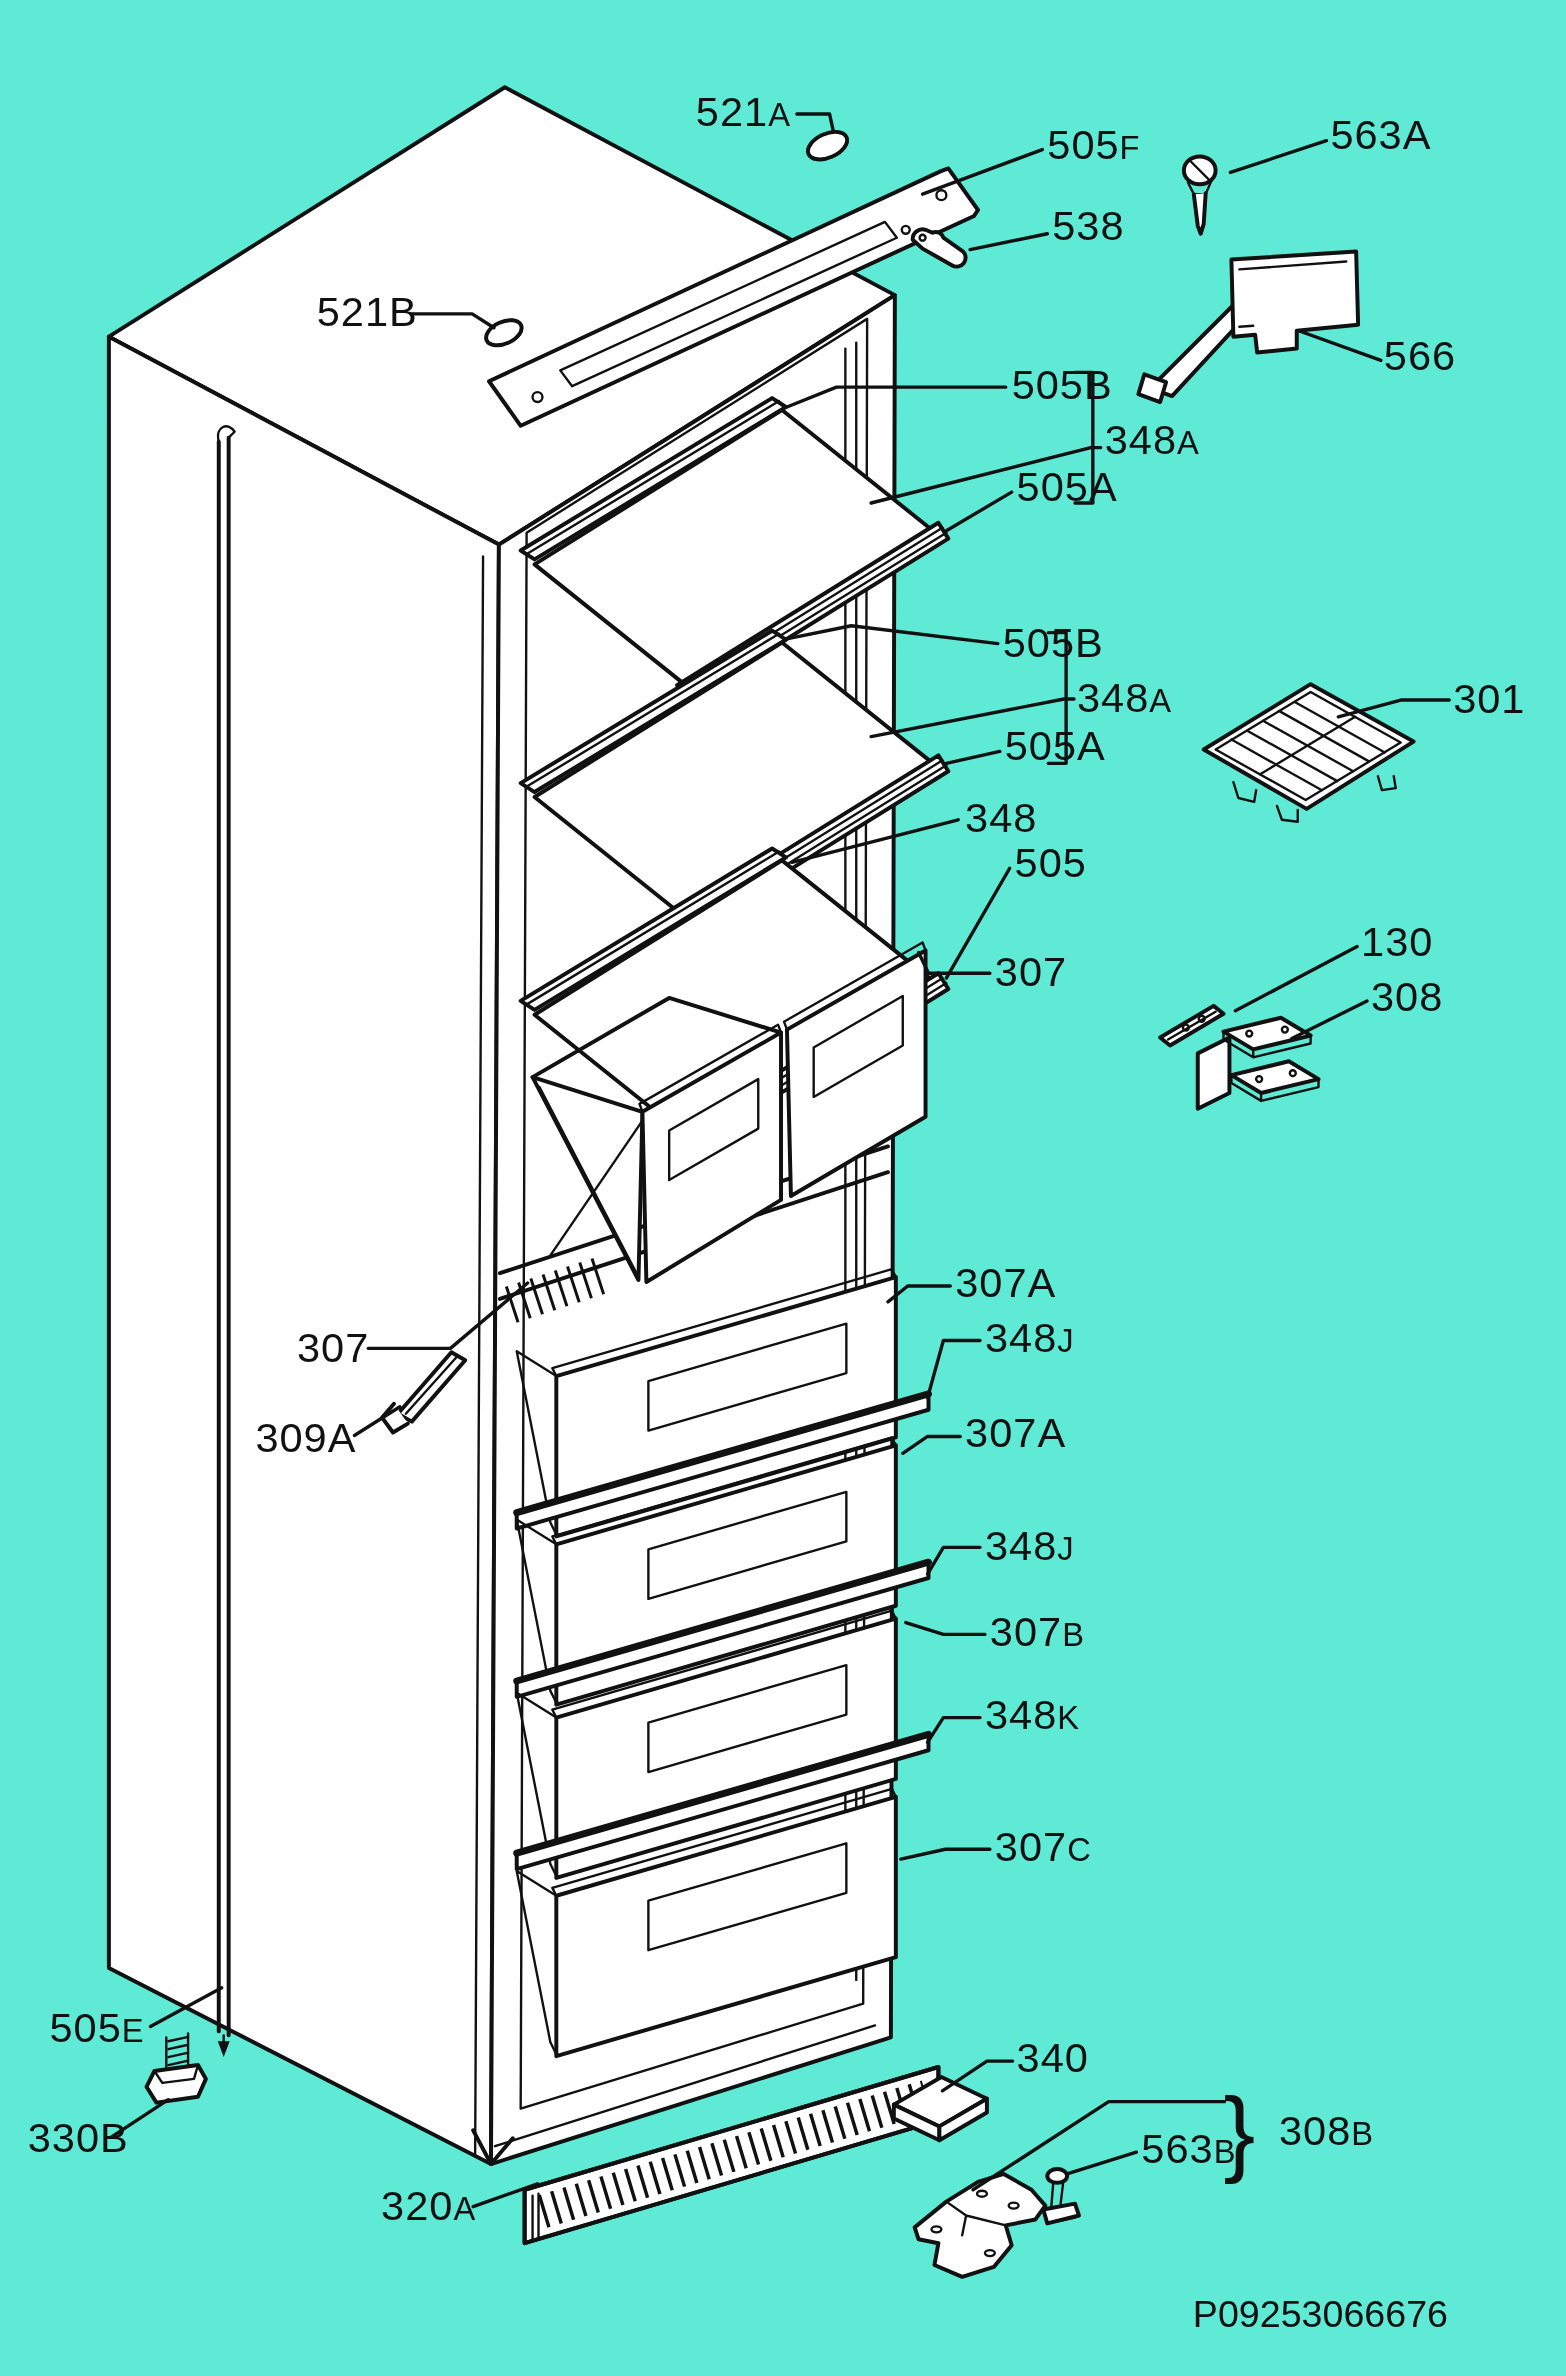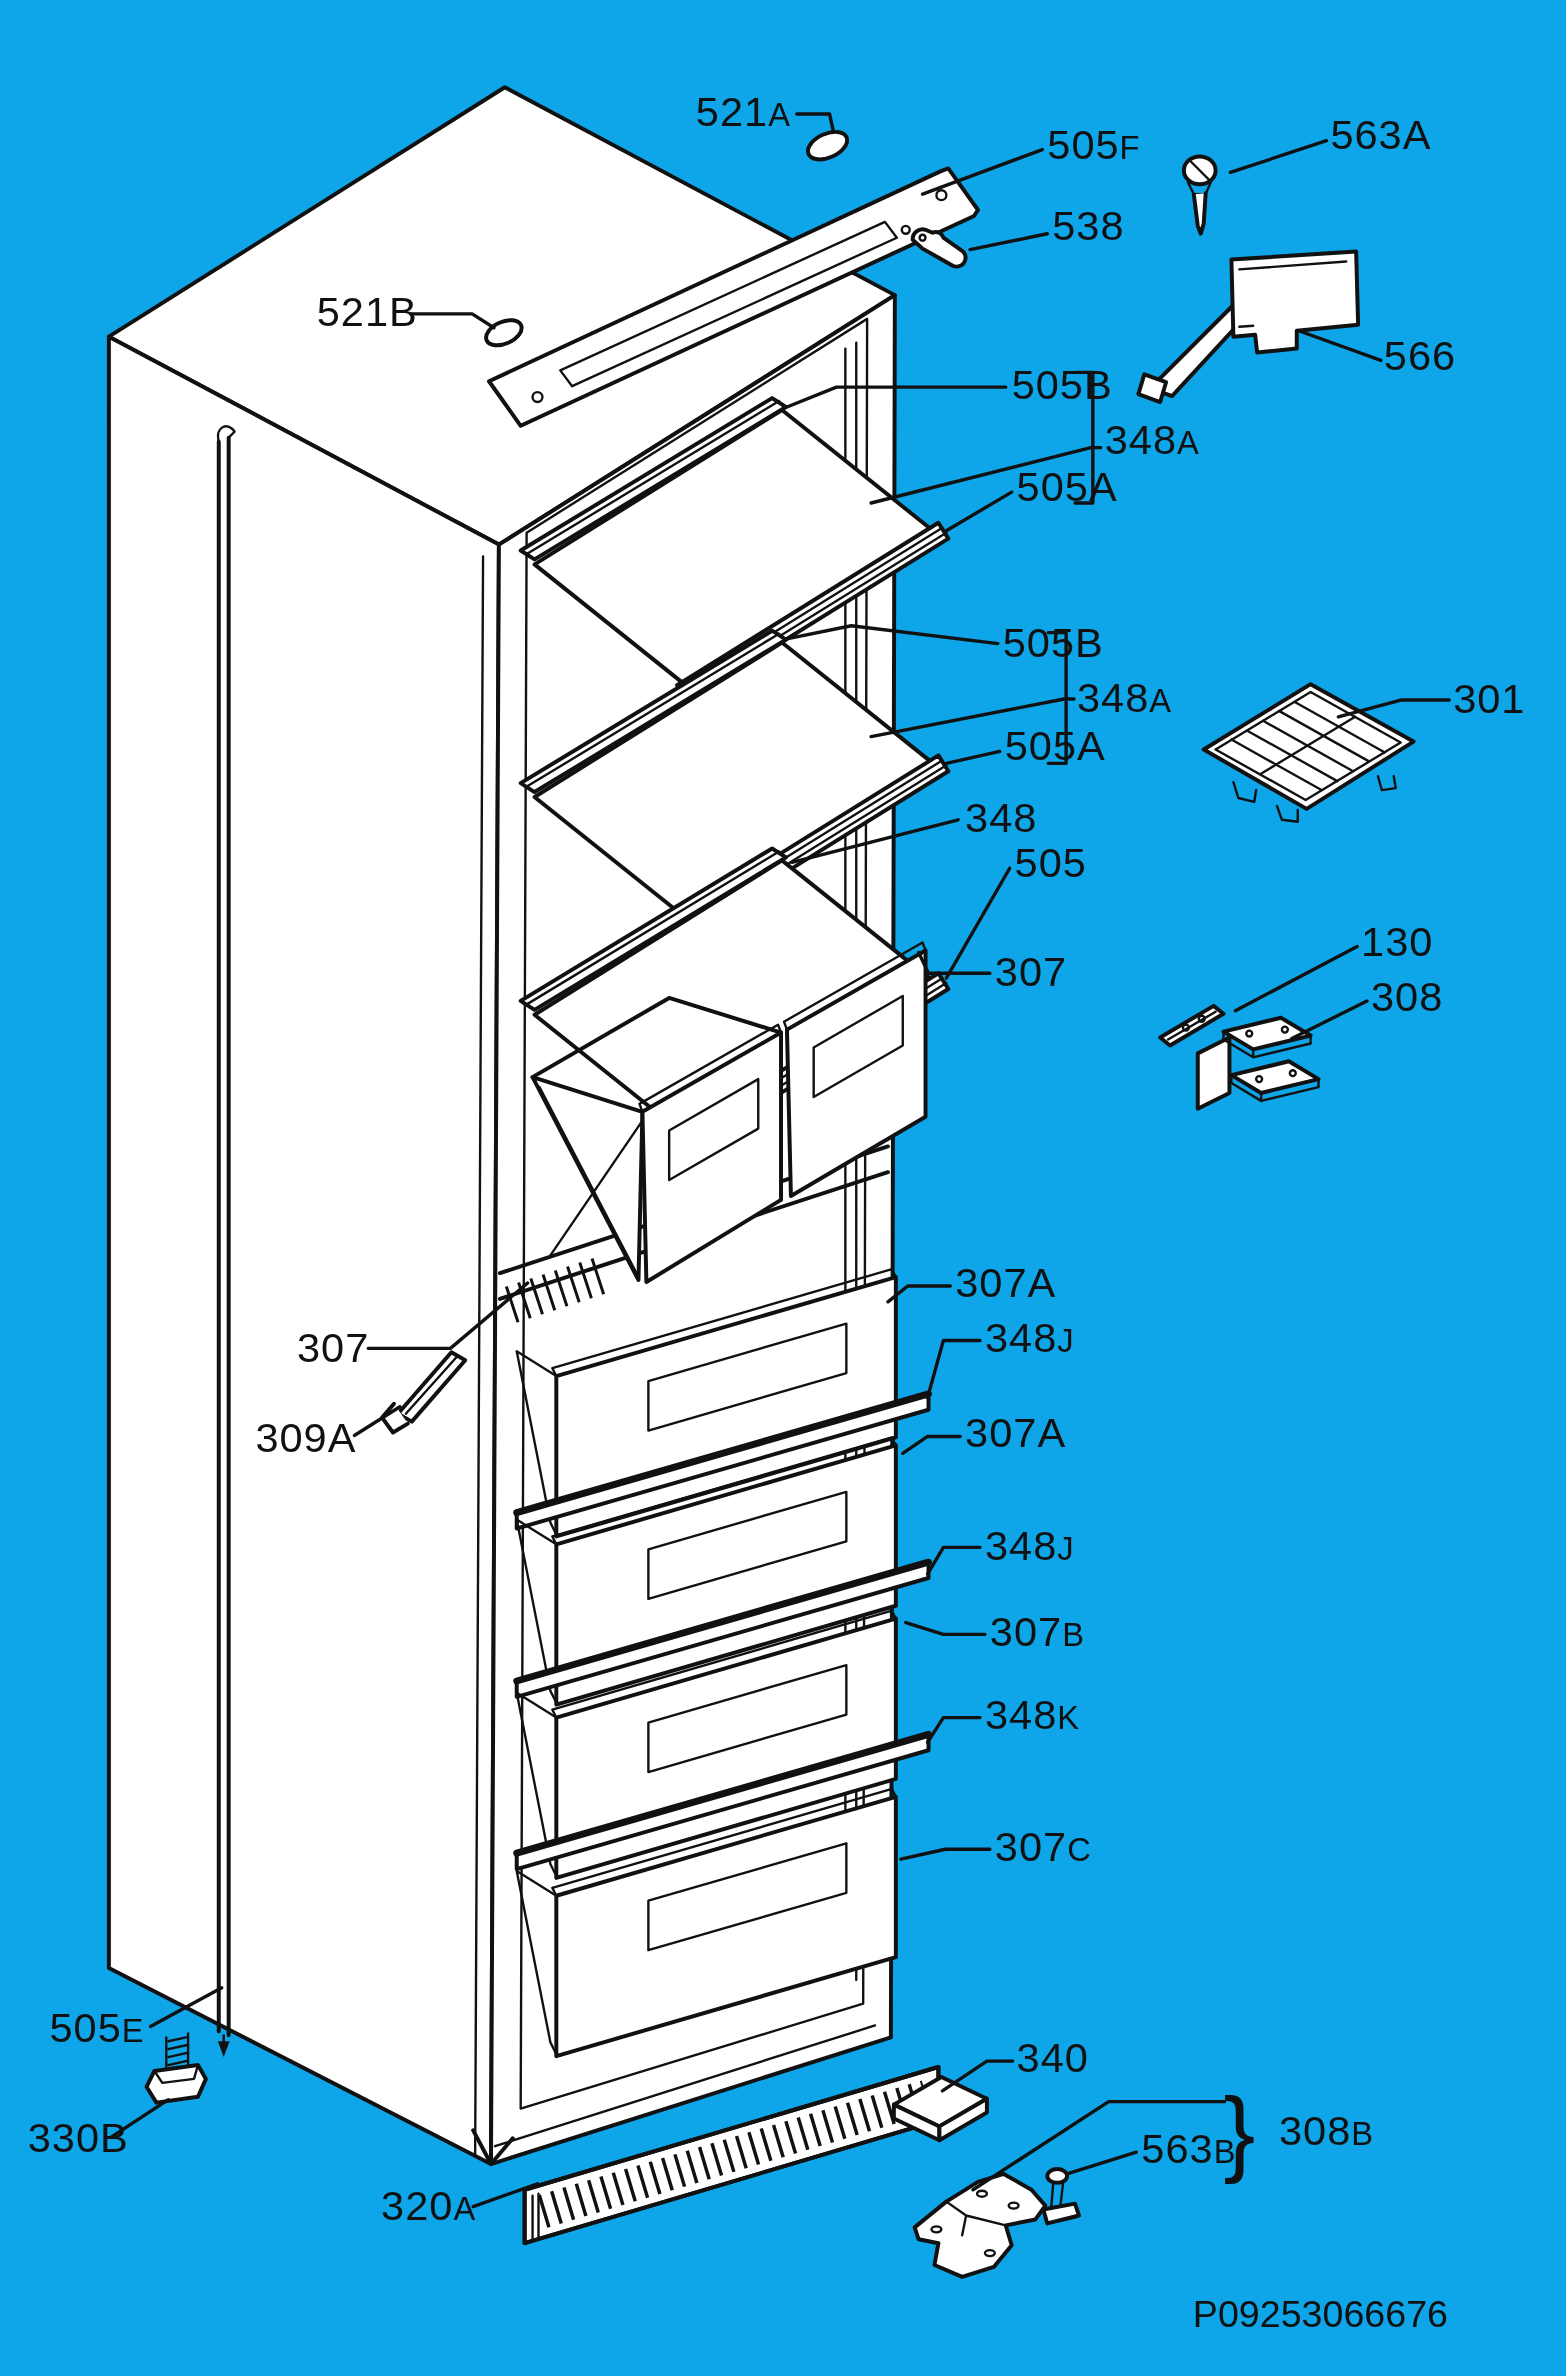--- a/index.html
+++ b/index.html
@@ -1,17 +1,17 @@
 <!DOCTYPE html>
 <html><head>
 <meta charset="utf-8">
 <title>Parts Diagram</title>
 <style>
   html,body{margin:0;padding:0;background:#ffffff;}
-  .stage{position:relative;width:1566px;height:2376px;background:#0ea5e9;overflow:hidden;}
+  .stage{position:relative;width:1566px;height:2376px;background:#5eead4;overflow:hidden;}
   svg{position:absolute;left:0;top:0;}
   text{font-family:"Liberation Sans","DejaVu Sans",sans-serif;fill:#111111;}
   .lbl{font-size:42px;letter-spacing:1px;}
   .lbl .sm{font-size:33px;}
   .code{font-size:38px;}
   .brace{font-size:96px;}
   .s3{fill:none;stroke:#111111;stroke-width:4;stroke-linejoin:round;stroke-linecap:round;}
   .s2{fill:none;stroke:#111111;stroke-width:2.4;stroke-linejoin:round;stroke-linecap:round;}
   .s5{fill:none;stroke:#111111;stroke-width:7;stroke-linecap:round;}
   .fw{fill:#ffffff;}

